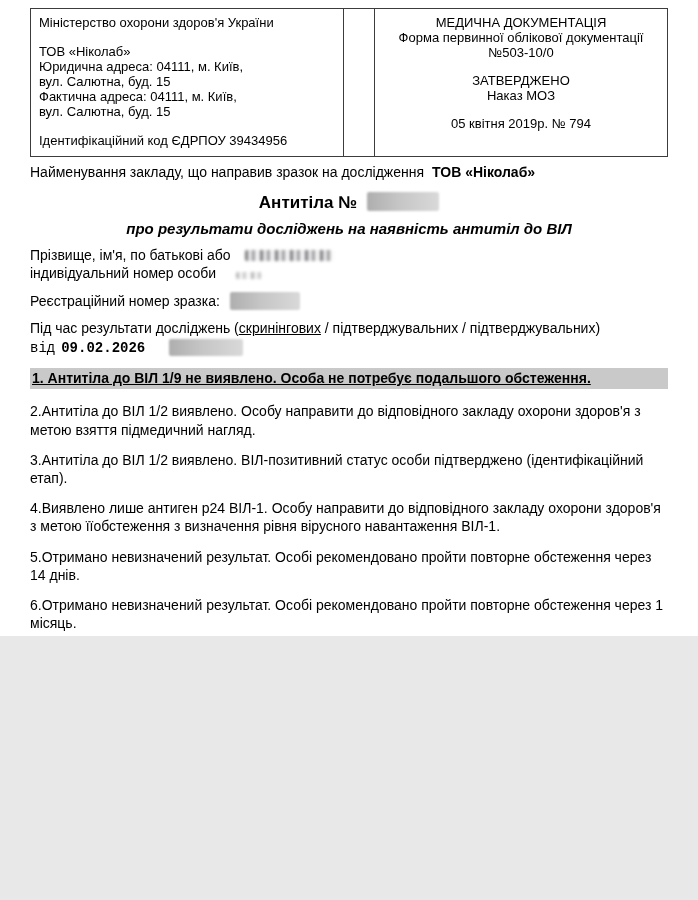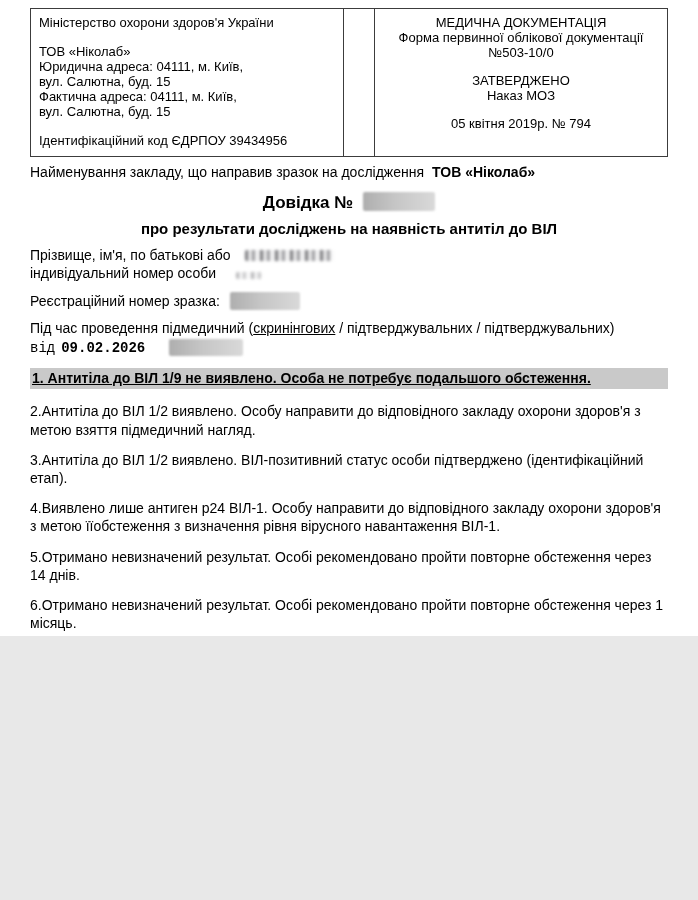--- a/index.html
+++ b/index.html
@@ -15,21 +15,21 @@
   .hdr-left{width:296px;padding:6px 8px 7px 8px;}
   .hdr-mid{width:30px;border-left:1.4px solid #3c3c3c;border-right:1.4px solid #3c3c3c;}
   .hdr-right{flex:1;text-align:center;padding:6px 6px 7px 6px;}
   .hdr .gap{height:14px;}
   .hdr .gap-sm{height:13px;}
 
   .referral{margin-top:7px;font-size:14px;}
   .referral b{margin-left:8px;}
 
   .doc-title{margin-top:12px;text-align:center;font-size:17px;font-weight:bold;}
-  .doc-subtitle{margin-top:7px;text-align:center;font-size:15px;font-weight:bold;}
+  .doc-subtitle{margin-top:7px;text-align:center;font-size:15px;font-weight:bold;font-style:italic;}
 
   .fields{font-size:14px;line-height:1.3;}
   .name-block{margin-top:9px;}
   .sample-line{margin-top:10px;}
   .testing-block{margin-top:9px;}
   .date-line{margin-top:2px;font-family:Liberation Mono, monospace;}
   .date-line b{margin-left:6px;}
 
   .redact{
     display:inline-block;vertical-align:-4px;border-radius:2px;
@@ -96,41 +96,41 @@
         <div class="gap-sm"></div>
         <div>05 квітня 2019р. № 794</div>
       </div>
     </div>
 
     <div class="referral">
       <span>Найменування закладу, що направив зразок на дослідження</span><b>ТОВ «Ніколаб»</b>
     </div>
 
     <div class="doc-title">
-      <span>Довідка №</span><span class="redact num"></span>
+      <span>Антитіла №</span><span class="redact num"></span>
     </div>
     <div class="doc-subtitle">про результати досліджень на наявність антитіл до ВІЛ</div>
 
     <div class="fields">
       <div class="name-block">
         <div>
           <span>Прізвище, ім'я, по батькові або</span><span class="smudge row1"></span>
         </div>
         <div>
           <span>індивідуальний номер особи</span><span class="smudge row2"></span>
         </div>
       </div>
 
       <div class="sample-line">
         <span>Реєстраційний номер зразка:</span><span class="redact sample"></span>
       </div>
 
       <div class="testing-block">
         <div>
-          <span>Під час проведення підмедичний (</span><span class="underlined">скринінгових</span><span> / підтверджувальних / підтверджувальних)</span>
+          <span>Під час результати досліджень (</span><span class="underlined">скринінгових</span><span> / підтверджувальних / підтверджувальних)</span>
         </div>
         <div class="date-line">
           <span>від</span><b>09.02.2026</b><span class="redact date"></span>
         </div>
       </div>
     </div>
 
     <div class="result-highlight">1. Антитіла до ВІЛ 1/9 не виявлено. Особа не потребує подальшого обстеження.</div>
 
     <div class="result-items">

